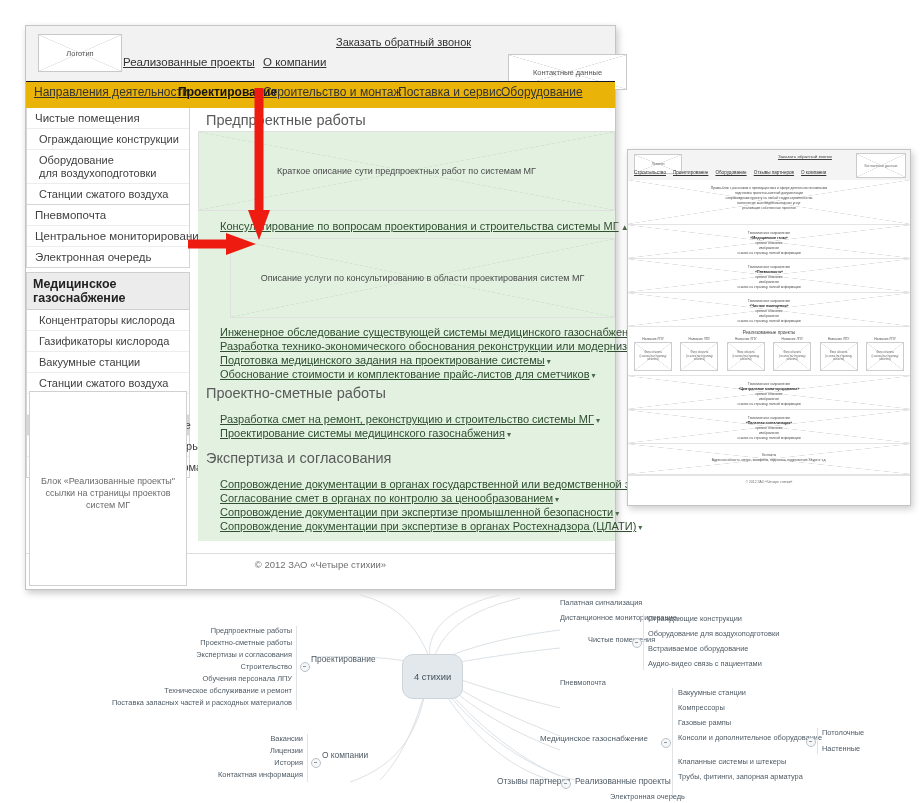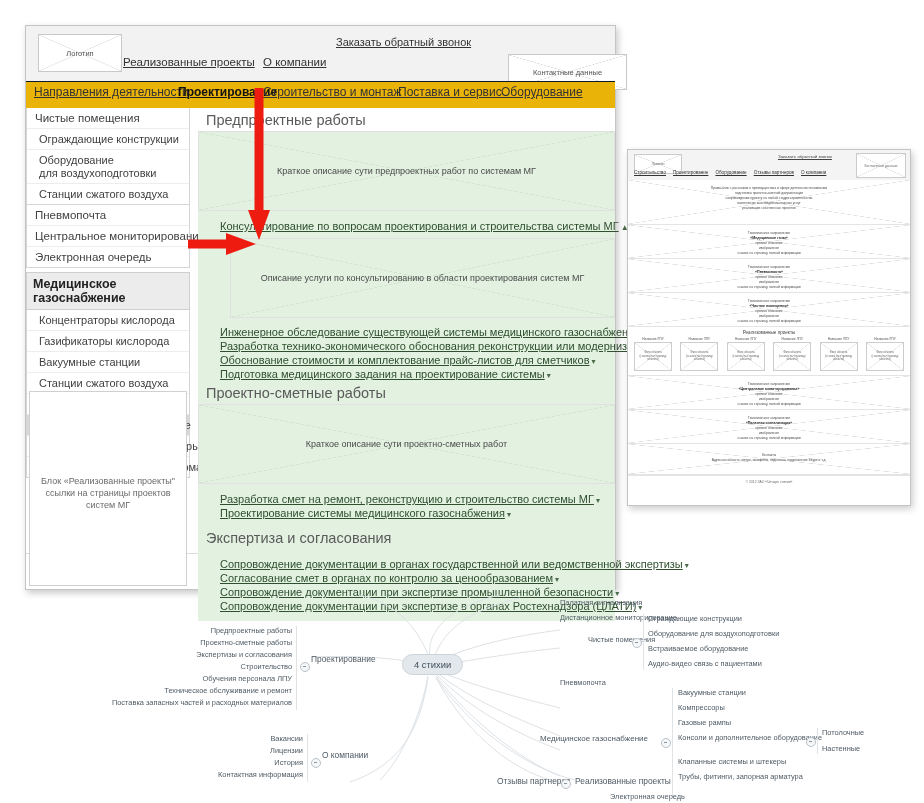--- a/index.html
+++ b/index.html
@@ -89,21 +89,21 @@
   .w2-card .ph{height:27px;border:1px solid #cdcdcd;position:relative;background:#fff;}
   .w2-card .ph .lbl{position:absolute;inset:0;display:flex;align-items:center;justify-content:center;
      text-align:center;font-size:2.8px;color:#666;z-index:2;line-height:1.3;padding:0 2px;}
   #w2-foot{text-align:center;font-size:3.4px;color:#6f6f6f;padding:4px 0;border-top:1px solid #e4e4e4;}
 
   
   #mindmap{left:0;top:590px;width:924px;height:213px;}
   .mm{position:absolute;font-size:7.4px;color:#4e5a64;white-space:nowrap;}
   .mm.r{text-align:right;}
   .mm-root{position:absolute;background:#e3e8ec;border:1px solid #ccd4da;border-radius:11px;
-      padding:4px 11px;font-size:9.4px;color:#40505c;}
+      padding:16px 11px;font-size:9.4px;color:#40505c;}
   .mm-toggle{position:absolute;width:8px;height:8px;border:1px solid #b9c2c9;border-radius:50%;
       background:#f4f6f8;}
   .mm-toggle:after{content:"";position:absolute;left:1.5px;top:3px;width:3px;height:1px;background:#8a959d;}
   .mm-ul{position:absolute;border-left:1px solid #dfe3e6;}
   svg.mmline{position:absolute;left:0;top:0;width:924px;height:213px;overflow:visible;pointer-events:none;}
 </style>
 </head>
 <body>
 
 <div class="abs" id="win-main">
@@ -176,29 +176,25 @@
         <div class="link-row"><span>Консультирование по вопросам проектирования и строительства системы МГ</span><span class="caret">▲</span></div>
         <div style="padding:5px 0 0 0;margin-left:32px;">
           <div class="desc-box">
             <div class="cross"></div>
             <div class="lbl">Описание услуги по консультированию в области проектирования систем МГ</div>
           </div>
         </div>
         <div style="padding-top:7px">
           <div class="link-row"><span>Инженерное обследование существующей системы медицинского газоснабжения</span><span class="caret">▾</span></div>
           <div class="link-row"><span>Разработка технико-экономического обоснования реконструкции или модернизации системы</span><span class="caret">▾</span></div>
+          <div class="link-row"><span>Подготовка медицинского задания на проектирование системы</span><span class="caret">▾</span></div>
           <div class="link-row"><span>Обоснование стоимости и комплектование прайс-листов для сметчиков</span><span class="caret">▾</span></div>
-          <div class="link-row"><span>Подготовка медицинского задания на проектирование системы</span><span class="caret">▾</span></div>
         </div>
 
         <div class="sec-title">Проектно-сметные работы</div>
-        <div class="desc-box">
-          <div class="cross"></div>
-          <div class="lbl">Краткое описание сути проектно-сметных работ</div>
-        </div>
         <div style="padding-top:8px;padding-bottom:6px">
           <div class="link-row"><span>Разработка смет на ремонт, реконструкцию и строительство системы МГ</span><span class="caret">▾</span></div>
           <div class="link-row"><span>Проектирование системы медицинского газоснабжения</span><span class="caret">▾</span></div>
         </div>
 
         <div class="sec-title">Экспертиза и согласования</div>
         <div style="padding-top:8px;padding-bottom:8px">
           <div class="link-row"><span>Сопровождение документации в органах государственной или ведомственной экспертизы</span><span class="caret">▾</span></div>
           <div class="link-row"><span>Согласование смет в органах по контролю за ценообразованием</span><span class="caret">▾</span></div>
           <div class="link-row"><span>Сопровождение документации при экспертизе промышленной безопасности</span><span class="caret">▾</span></div>

